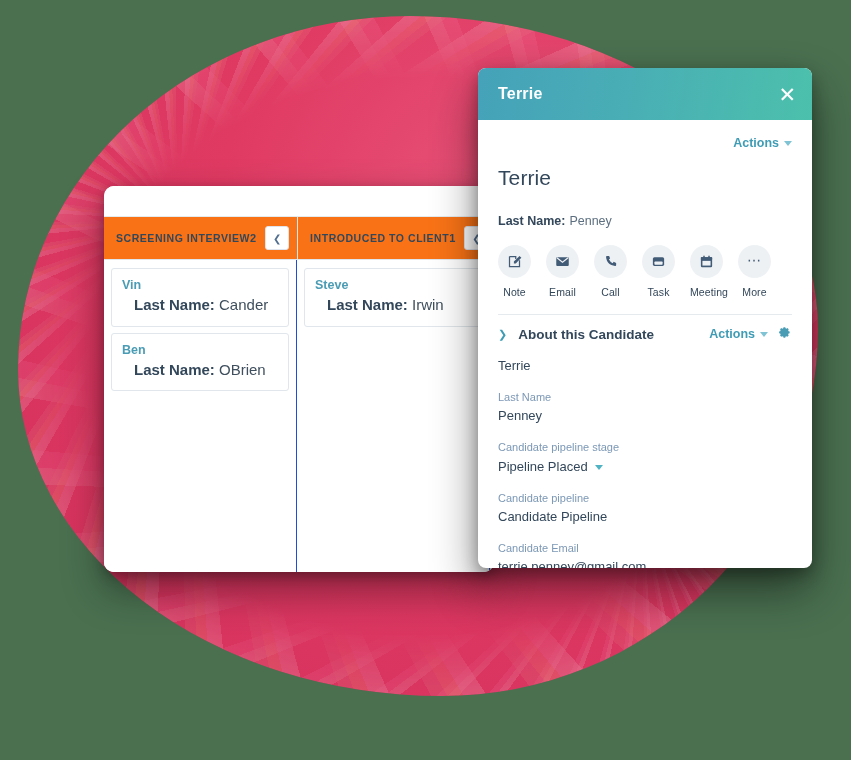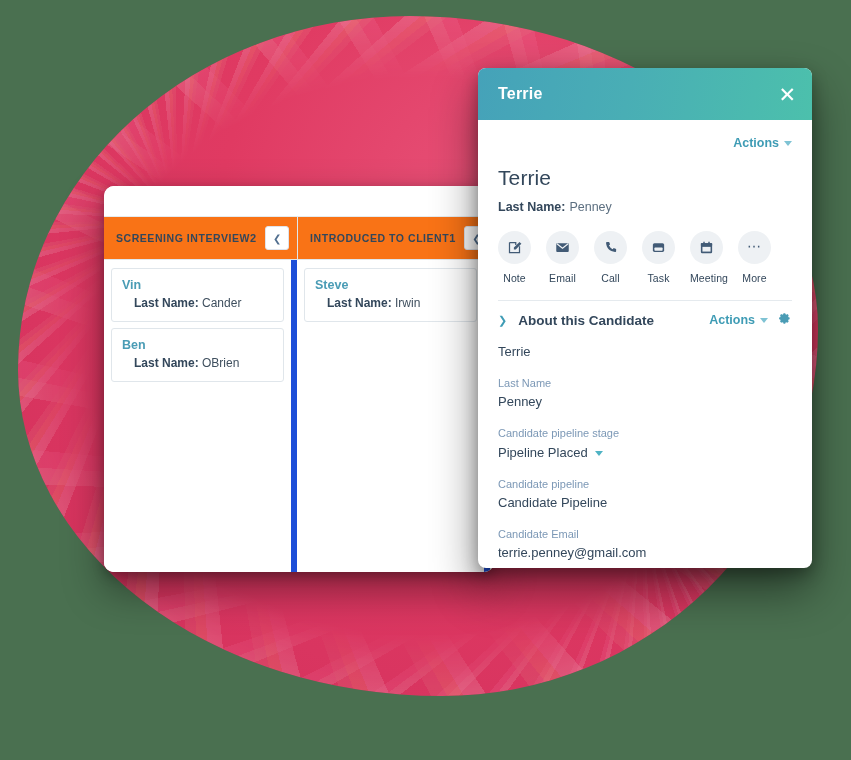--- a/index.html
+++ b/index.html
@@ -59,27 +59,27 @@
   .col-head-title{
     font-size:10.5px;font-weight:bold;letter-spacing:.55px;color:#33475b;
     white-space:nowrap;text-transform:uppercase;
   }
   .col-head-count{margin-left:auto;font-size:11px;font-weight:bold;color:#33475b;padding-right:9px;}
   .col-collapse{
     width:22px;height:22px;border:1px solid #dfe3eb;border-radius:3px;background:#fff;
     display:flex;align-items:center;justify-content:center;color:#516f90;font-size:10px;
   }
   .board-body{display:flex;height:314px;background:#fff;}
-  .col-body{flex:0 0 193px;box-sizing:border-box;border-right:6px solid #1d4ed8;padding:8px 7px;background:#fff;}
+  .col-body{flex:0 0 193px;box-sizing:border-box;border-right:1px solid #1d4ed8;padding:8px 7px;background:#fff;}
   .card{
     background:#fff;border:1px solid #e0e6eb;border-radius:3px;
     padding:7px 10px 9px 10px;margin-bottom:6px;
   }
   .card-name{font-size:12.5px;font-weight:bold;color:#4a9cb5;line-height:1.45;}
-  .card-line{font-size:12px;color:#33475b;line-height:1.5;padding-left:12px;}
+  .card-line{font-size:15px;color:#33475b;line-height:1.5;padding-left:12px;}
   .card-line b{font-weight:bold;color:#33475b;}
   .card-line span{color:#3f4f5e;font-weight:normal;}
 
   
   #record{
     position:absolute;left:478px;top:68px;width:334px;height:500px;
     background:#ffffff;border-radius:8px;
     box-shadow:0 22px 46px rgba(0,0,0,.48), 0 6px 16px rgba(0,0,0,.3);
     overflow:hidden;
   }
@@ -87,21 +87,21 @@
     height:52px;display:flex;align-items:center;padding:0 16px 0 20px;
     background:linear-gradient(100deg,#45a2b9 0%,#49aeb5 45%,#4cc0ac 100%);
   }
   .rec-title{color:#fff;font-size:16px;font-weight:bold;letter-spacing:.2px;}
   .rec-close{margin-left:auto;color:#fff;font-size:21px;line-height:1;font-weight:300;}
   .rec-body{padding:0 20px;}
   .actions-row{display:flex;justify-content:flex-end;padding-top:16px;}
   .link-actions{color:#3f9cb5;font-size:12.5px;font-weight:bold;}
   .caret{display:inline-block;margin-left:5px;border-left:4px solid transparent;border-right:4px solid transparent;border-top:5px solid #7fc3d4;vertical-align:middle;}
   .rec-name{font-size:21px;color:#33475b;margin-top:16px;letter-spacing:.1px;}
-  .rec-sub{font-size:12.5px;color:#33475b;margin-top:10px;}
+  .rec-sub{font-size:12.5px;color:#33475b;margin-top:24px;}
   .rec-sub b{font-weight:bold;}
   .rec-sub span{color:#5c6f80;margin-left:4px;}
 
   .icon-row{display:flex;gap:15px;margin-top:17px;}
   .icon-item{width:33px;text-align:center;}
   .icon-circle{
     width:33px;height:33px;border-radius:50%;background:#eef1f4;
     display:flex;align-items:center;justify-content:center;color:#425b76;
   }
   .icon-label{font-size:10.5px;color:#33475b;margin-top:8px;letter-spacing:.1px;}

